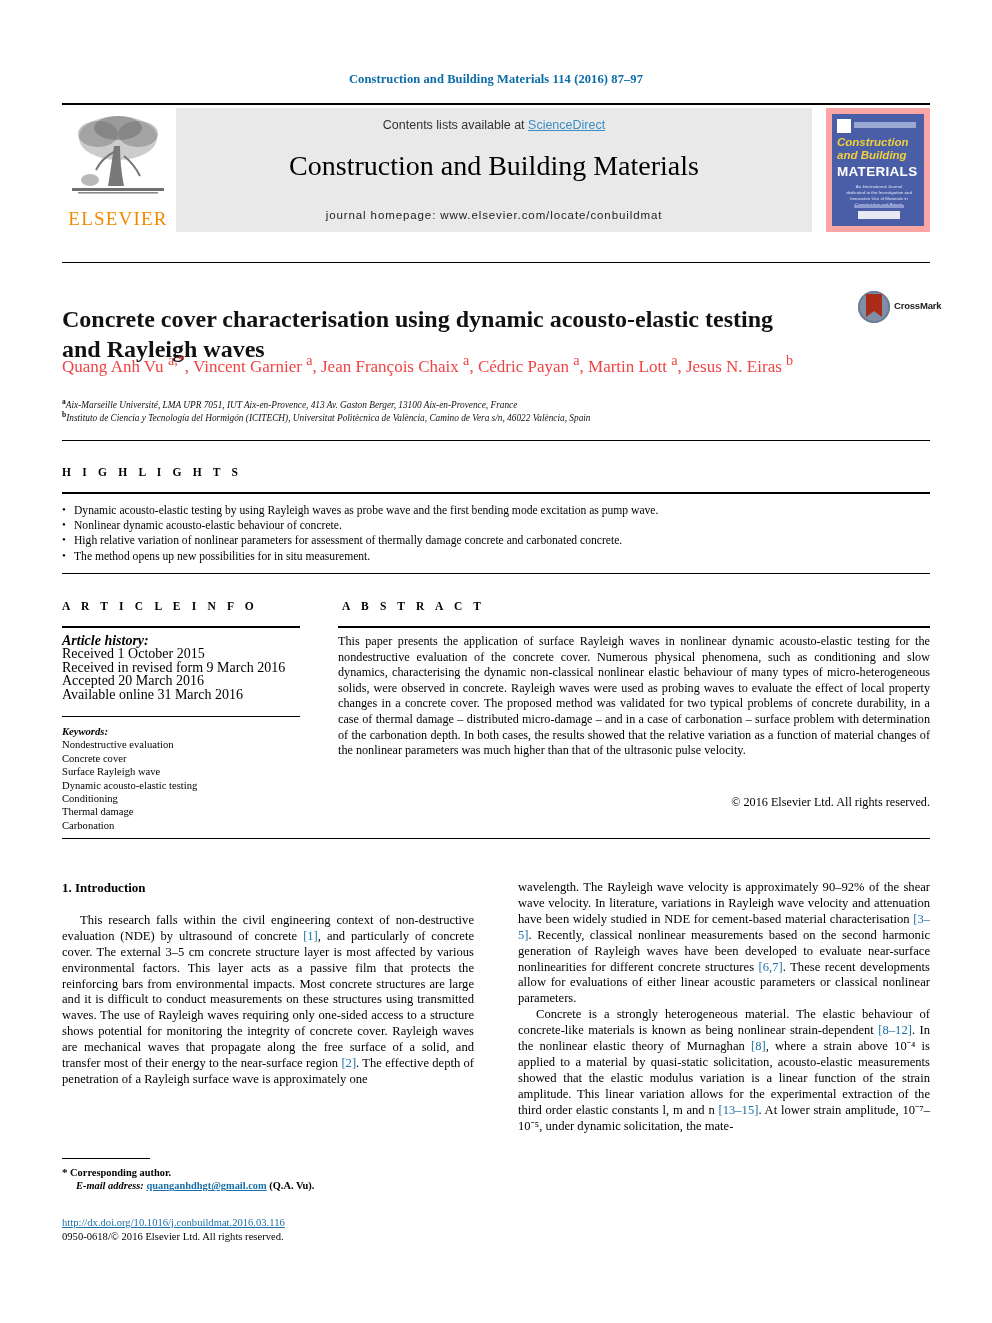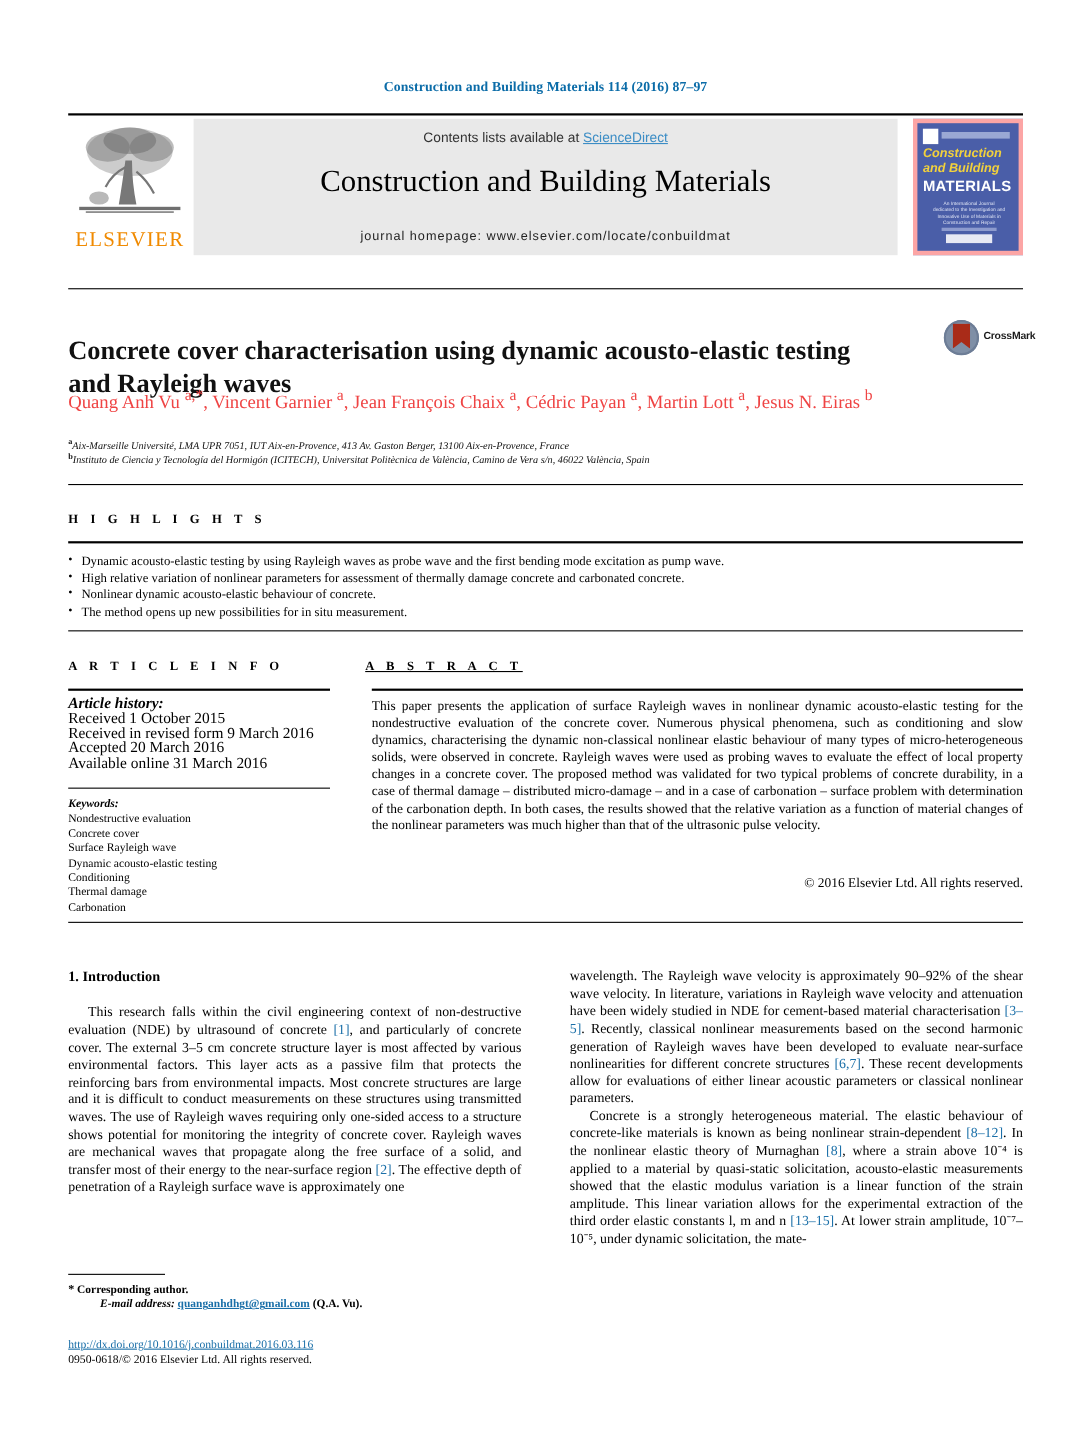--- a/index.html
+++ b/index.html
@@ -100,21 +100,21 @@
     font-family: "Liberation Sans", sans-serif;
     font-size: 11.5px;
     letter-spacing: .9px;
     color: #222;
   }
   .cover-thumb {
     flex: 0 0 92px;
     width: 92px;
     margin-left: 14px;
     background: #4a5ea8;
-    border: 4px solid #fca5a5;
+    border: 6px solid #fca5a5;
     position: relative;
     overflow: hidden;
   }
   .cover-barbox {
     position: absolute;
     left: 5px; top: 5px;
     width: 14px; height: 14px;
     background: #fff;
   }
   .cover-rule {
@@ -282,21 +282,21 @@
   }
   .hl-rule-bot {
     position: absolute;
     left: 62px; top: 573px;
     width: 868px;
     border-top: 1px solid #000;
   }
 
   
   .info-label { position: absolute; left: 62px; top: 600px; }
-  .abs-label  { position: absolute; left: 332px; top: 600px; text-decoration: underline; }
+  .abs-label  { position: absolute; left: 342px; top: 600px; }
 
   .info-rule {
     position: absolute;
     left: 62px; top: 626px;
     width: 238px;
     border-top: 2.2px solid #000;
   }
   .abs-rule {
     position: absolute;
     left: 338px; top: 626px;
@@ -397,21 +397,21 @@
     position: absolute;
     left: 62px; top: 1166px;
     width: 412px;
     font-family: "Liberation Serif", serif;
     font-size: 10.4px;
     line-height: 13.4px;
     color: #000;
     font-weight: bold;
   }
   .footnote .star { font-size: 11px; }
-  .footnote .em-lbl { font-style: italic; margin-left: 15px; }
+  .footnote .em-lbl { font-style: italic; }
   .mail { color: #1a6fa8; }
 
   .doi-line {
     position: absolute;
     left: 62px; top: 1217px;
     font-family: "Liberation Serif", serif;
     font-size: 10.6px;
     color: #1a6fa8;
   }
   .issn-line {
@@ -489,22 +489,22 @@
   </div>
   <div class="affil affil-b">
     <span class="mark">b</span><span>Instituto de Ciencia y Tecnología del Hormigón (ICITECH), Universitat Politècnica de València, Camino de Vera s/n, 46022 València, Spain</span>
   </div>
 
   <div class="hl-rule-top"></div>
   <div class="section-label hl-label">H I G H L I G H T S</div>
   <div class="hl-rule-mid"></div>
   <div class="hl-list">
     <div class="hl-item">Dynamic acousto-elastic testing by using Rayleigh waves as probe wave and the first bending mode excitation as pump wave.</div>
+    <div class="hl-item">Nonlinear dynamic acousto-elastic behaviour of concrete.</div>
     <div class="hl-item">High relative variation of nonlinear parameters for assessment of thermally damage concrete and carbonated concrete.</div>
-    <div class="hl-item">Nonlinear dynamic acousto-elastic behaviour of concrete.</div>
     <div class="hl-item">The method opens up new possibilities for in situ measurement.</div>
   </div>
   <div class="hl-rule-bot"></div>
 
   <div class="section-label info-label">A R T I C L E    I N F O</div>
   <div class="section-label abs-label">A B S T R A C T</div>
   <div class="info-rule"></div>
   <div class="abs-rule"></div>
 
   <div class="info-col">

